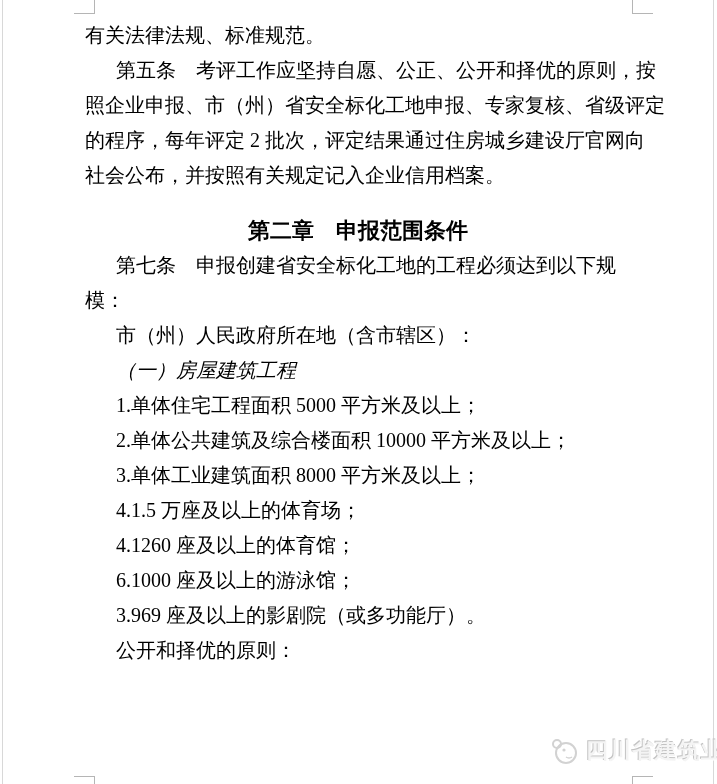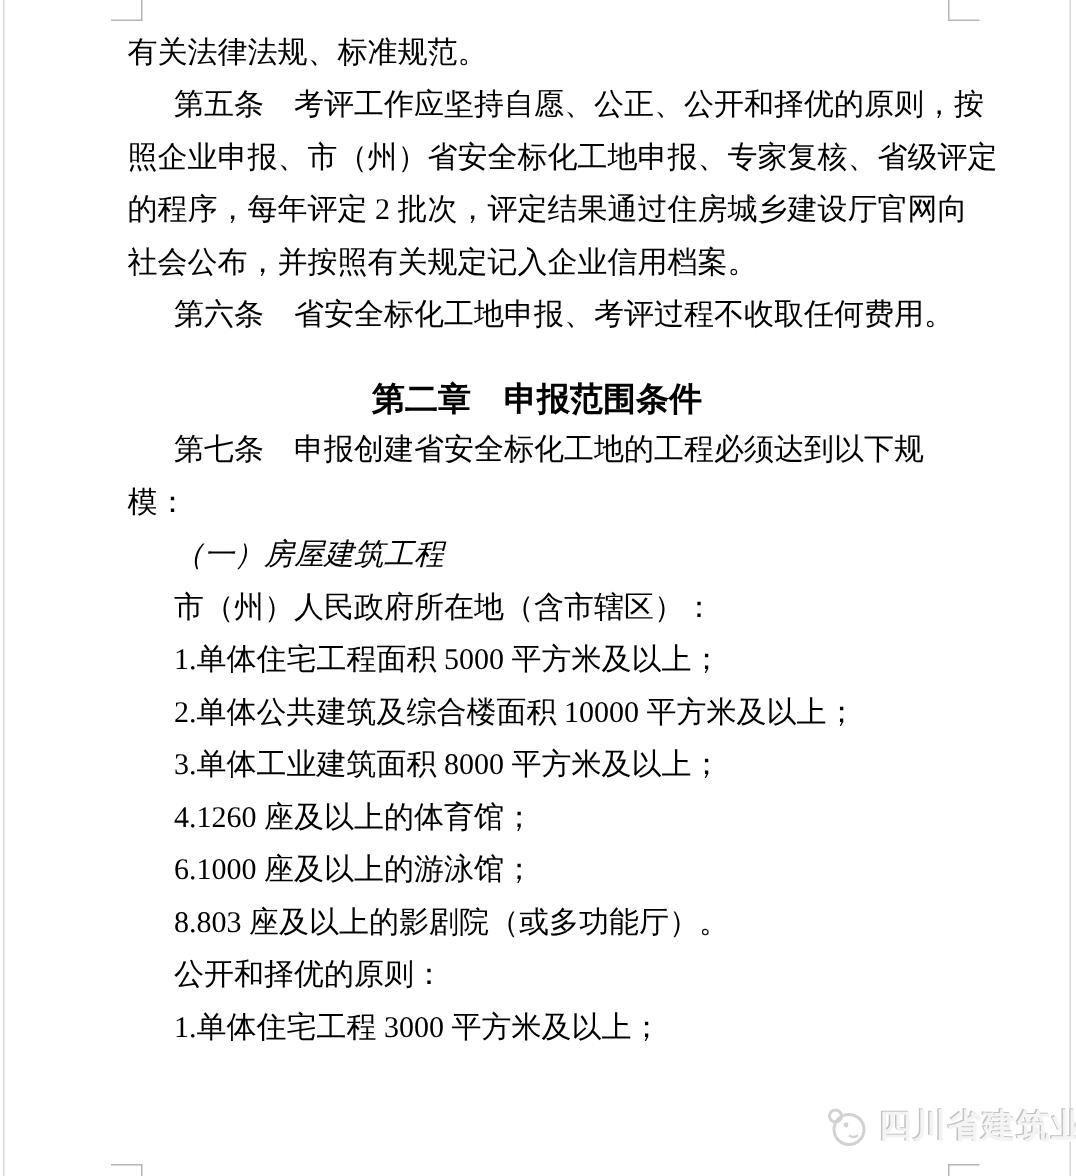--- a/index.html
+++ b/index.html
@@ -68,34 +68,33 @@
 <div class="crop tr"></div>
 <div class="crop bl"></div>
 <div class="crop br"></div>
 
 <main class="doc">
     <p>有关法律法规、标准规范。</p>
     <p class="indent">第五条　考评工作应坚持自愿、公正、公开和择优的原则，按</p>
     <p>照企业申报、市（州）省安全标化工地申报、专家复核、省级评定</p>
     <p>的程序，每年评定 2 批次，评定结果通过住房城乡建设厅官网向</p>
     <p>社会公布，并按照有关规定记入企业信用档案。</p>
-    <p class="indent">第六条　省安全标化工地申报、考评过程不收取任何费用。</p>
     <p class="heading">第二章　申报范围条件</p>
     <p class="indent">第七条　申报创建省安全标化工地的工程必须达到以下规</p>
     <p>模：</p>
+    <p class="indent">市（州）人民政府所在地（含市辖区）：</p>
     <p class="indent kai">（一）房屋建筑工程</p>
-    <p class="indent">市（州）人民政府所在地（含市辖区）：</p>
     <p class="indent">1.单体住宅工程面积 5000 平方米及以上；</p>
     <p class="indent">2.单体公共建筑及综合楼面积 10000 平方米及以上；</p>
     <p class="indent">3.单体工业建筑面积 8000 平方米及以上；</p>
+    <p class="indent">4.1.5 万座及以上的体育场；</p>
     <p class="indent">4.1260 座及以上的体育馆；</p>
     <p class="indent">6.1000 座及以上的游泳馆；</p>
-    <p class="indent">8.803 座及以上的影剧院（或多功能厅）。</p>
+    <p class="indent">3.969 座及以上的影剧院（或多功能厅）。</p>
     <p class="indent">公开和择优的原则：</p>
-    <p class="indent">1.单体住宅工程 3000 平方米及以上；</p>
   </main>
 
 <div class="watermark">
   <svg width="30" height="30" viewBox="0 0 30 30" aria-hidden="true">
     <circle cx="16" cy="17" r="10" fill="none" stroke="#d2d2d2" stroke-width="2"></circle>
     <circle cx="7" cy="8" r="4" fill="none" stroke="#d2d2d2" stroke-width="2"></circle>
     <circle cx="14" cy="14" r="1.6" fill="#d2d2d2"></circle>
     <path d="M16 21 q 3 2 6 0" fill="none" stroke="#d2d2d2" stroke-width="1.5"></path>
   </svg>
   <span class="wm-text">四川省建筑业</span>

